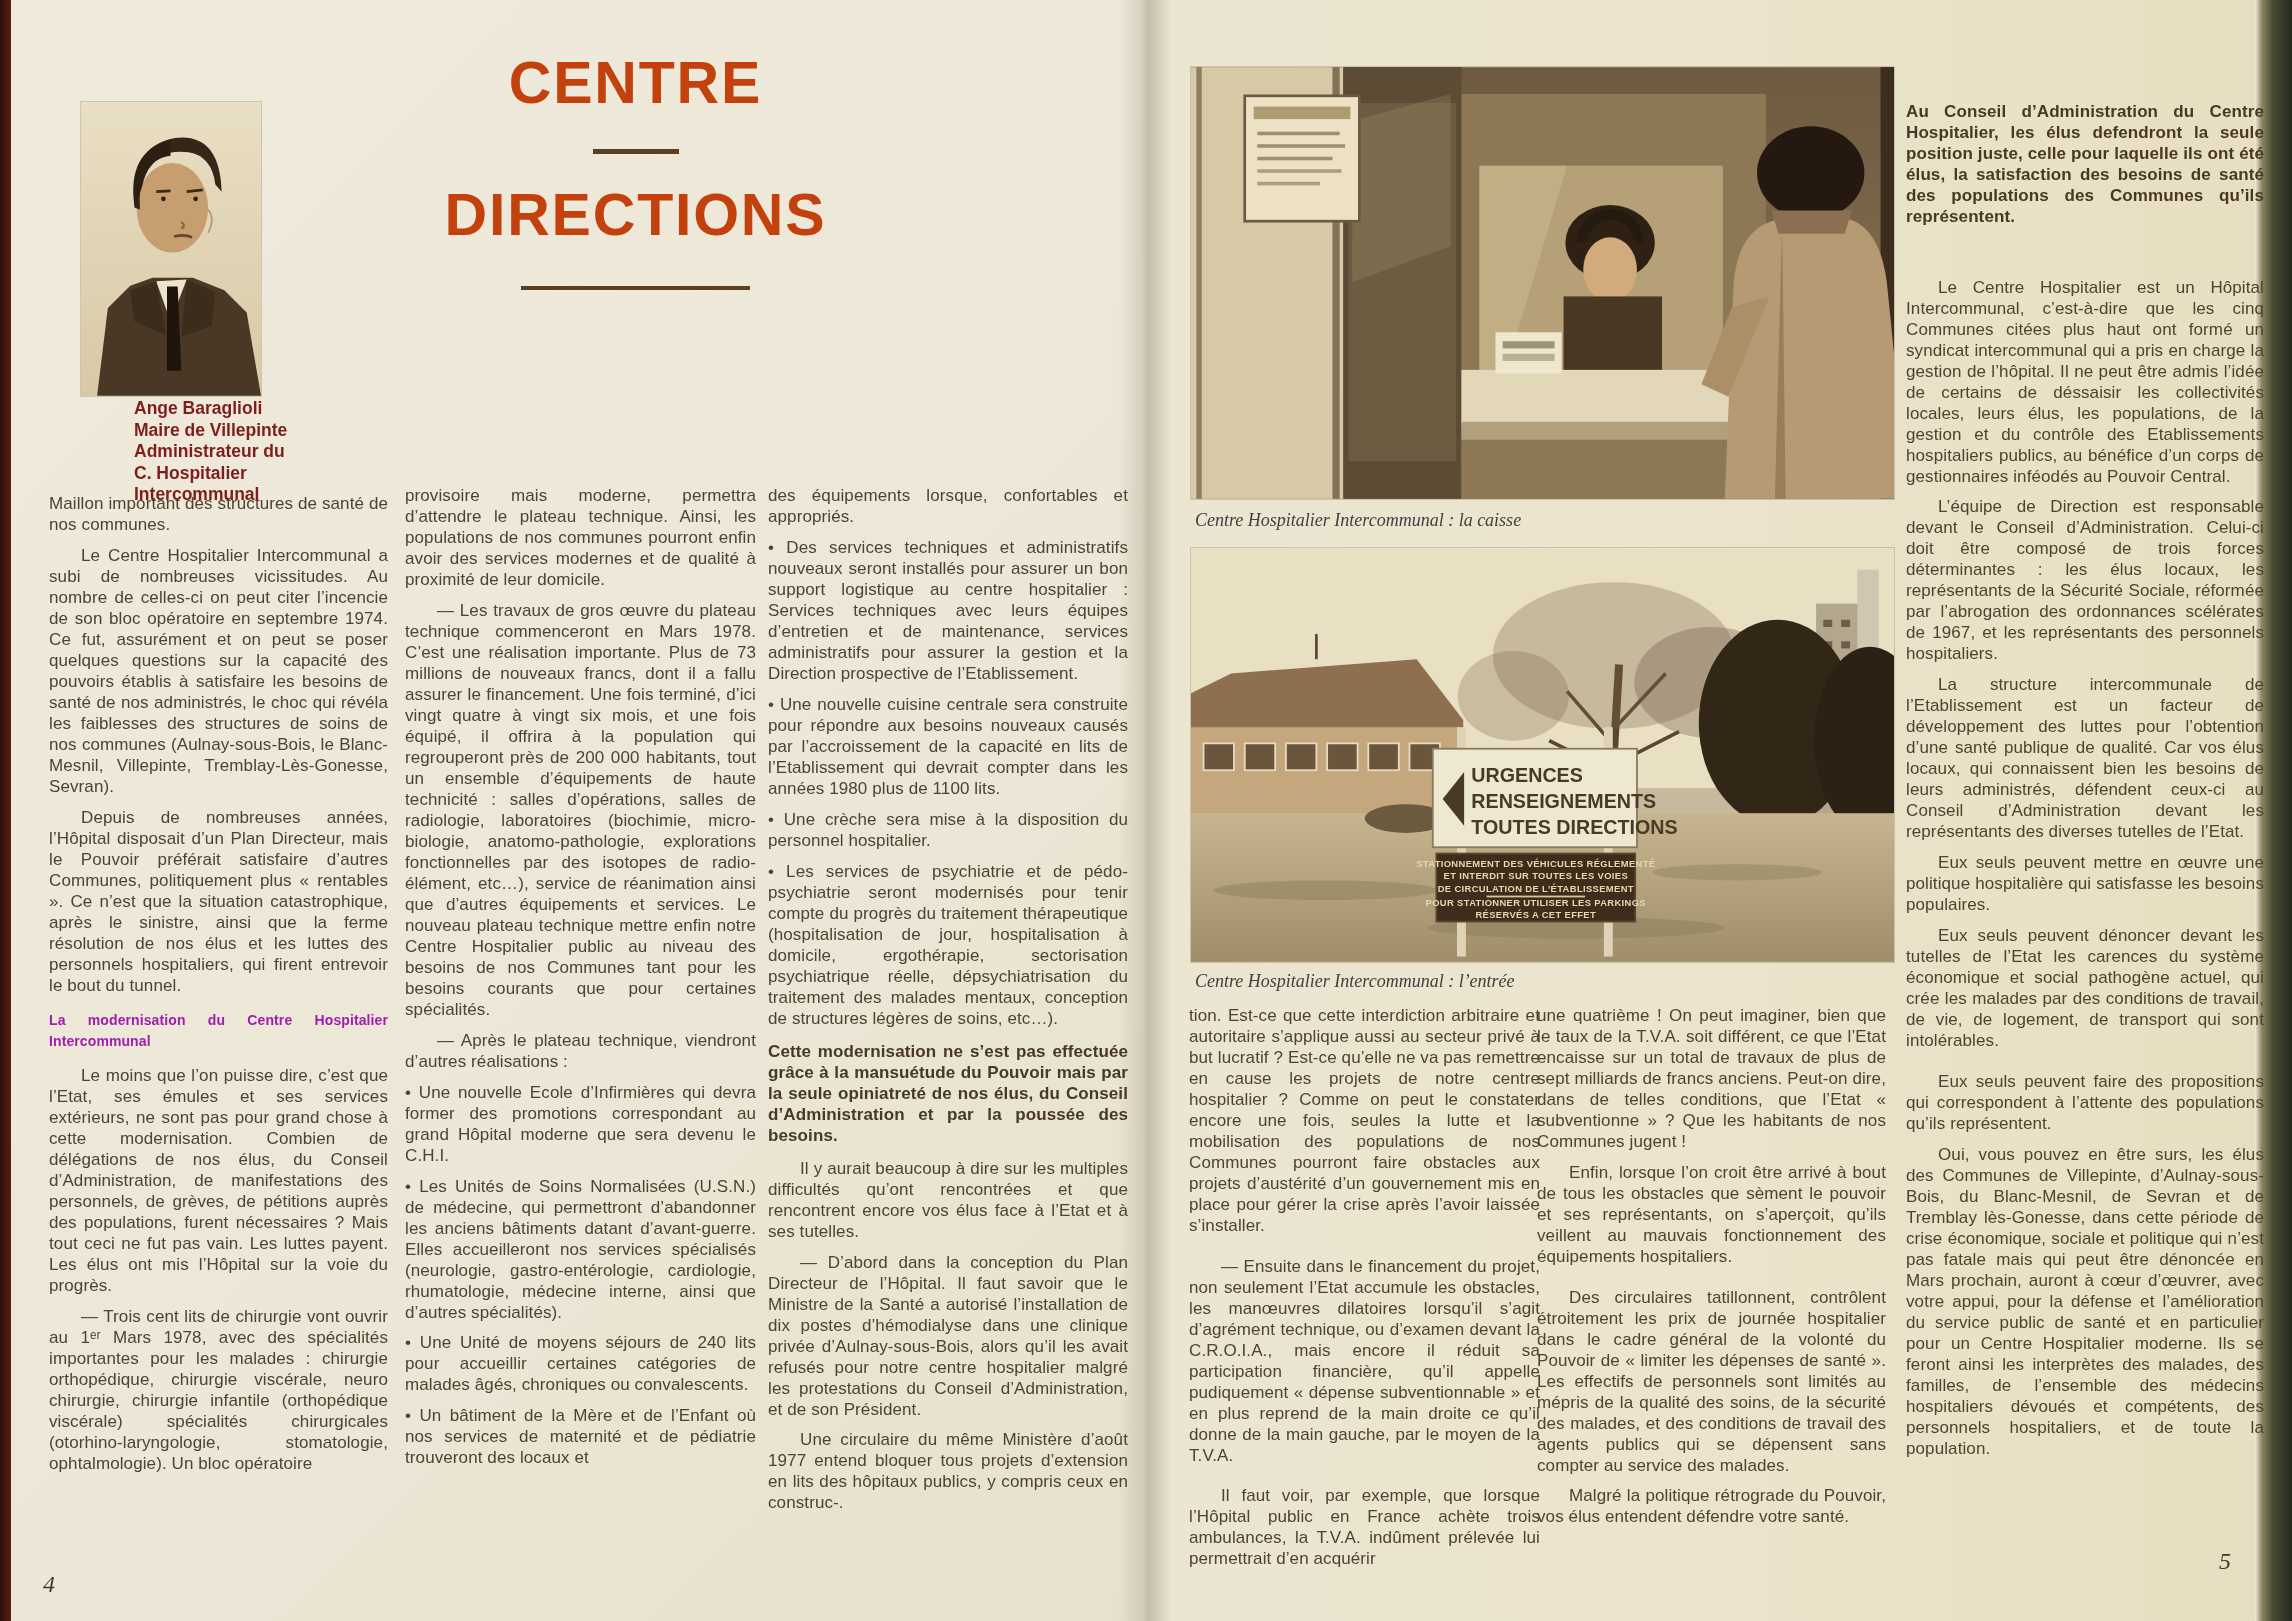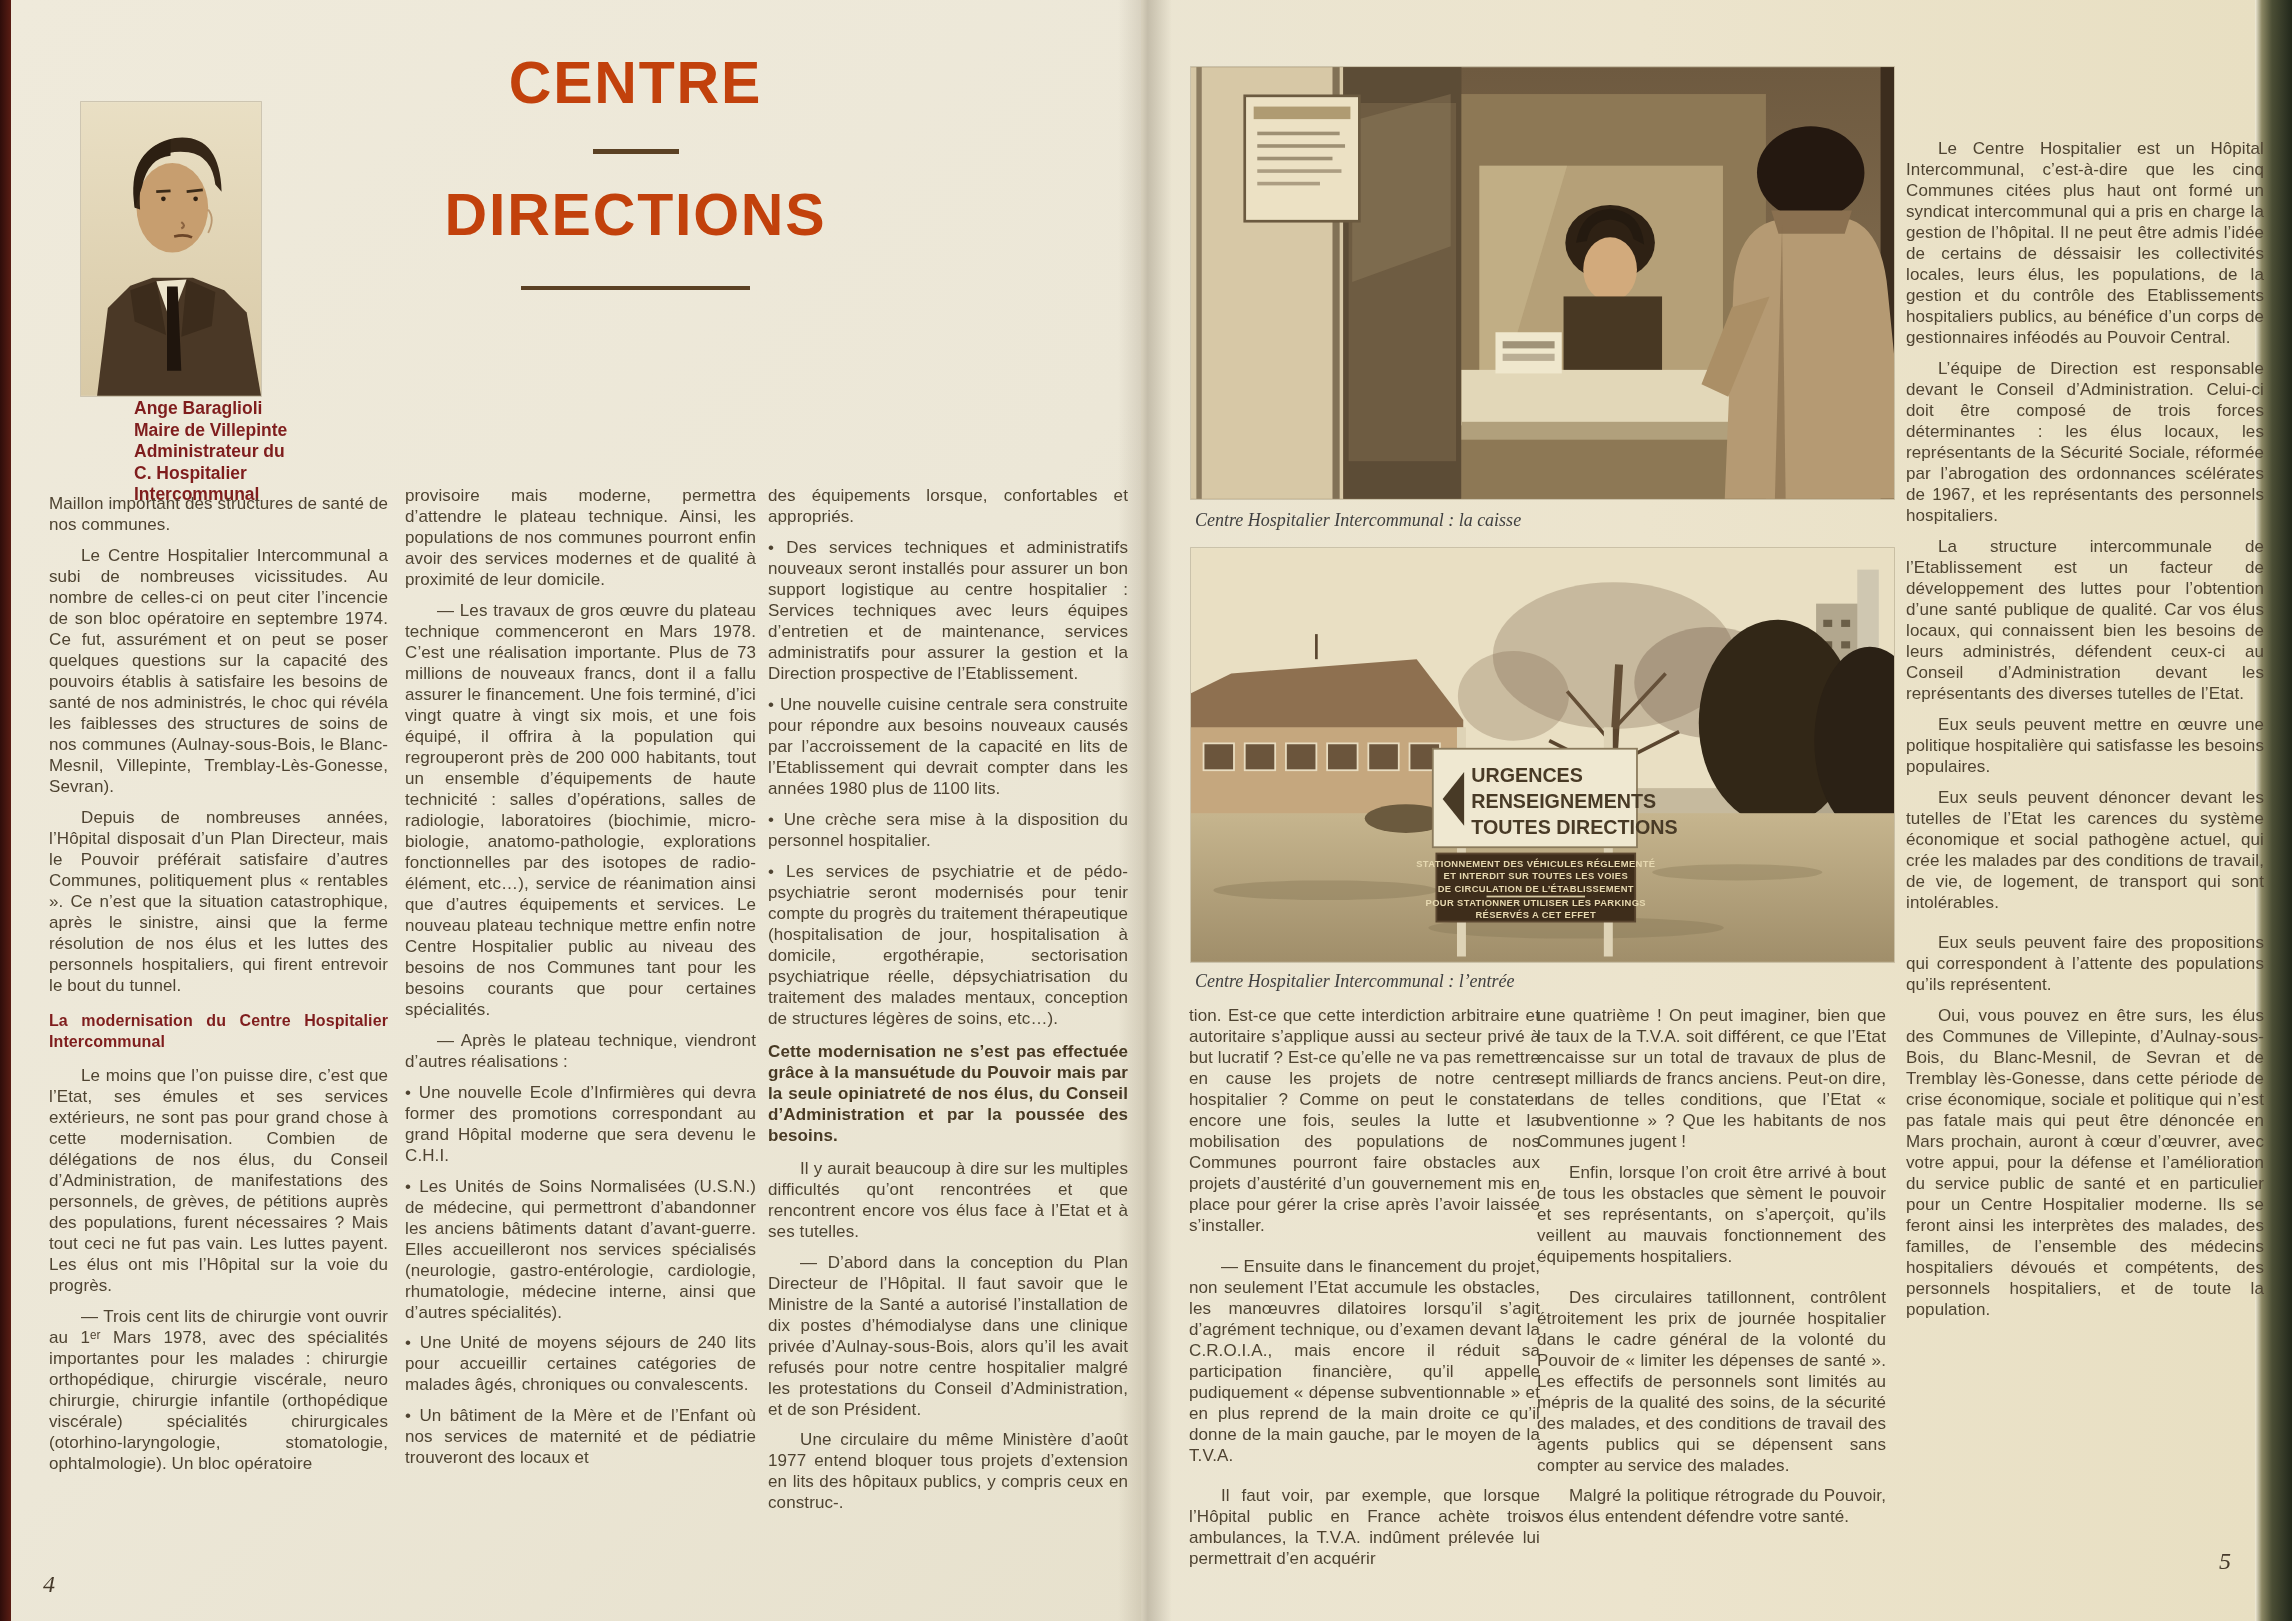--- a/index.html
+++ b/index.html
@@ -15,21 +15,21 @@
   .paper-right{position:absolute;left:1141px;top:0;width:1114px;height:1621px;
       background:linear-gradient(90deg,#ebe5d2 0%,#ece4cd 45%,#e8dfc2 100%);}
   .fold{position:absolute;left:1118px;top:0;width:54px;height:1621px;
       background:linear-gradient(90deg,rgba(80,65,40,0) 0%,rgba(80,65,40,.14) 45%,rgba(60,48,30,.22) 55%,rgba(80,65,40,0) 100%);}
 
   
   .body-col{position:absolute;color:#4e4331;font-size:17px;line-height:21px;
       text-align:justify;letter-spacing:0.1px;}
   .body-col p{margin:0 0 9.9px 0;}
   .body-col p.ind{text-indent:32px;}
-  .body-col p.hdg{font-weight:bold;color:#7f1d1d;font-size:16px;margin:14.3px 0 13.4px 0;}
+  .body-col p.hdg{font-weight:bold;color:#a21caf;font-size:14px;margin:14.3px 0 13.4px 0;}
   .body-col p.bold{font-weight:bold;color:#473923;margin:12.5px 0 11.6px 0;}
   .body-col p.gap{margin-top:50px;}
   .body-col p.gap2{margin-top:19.7px;}
 
   .title-block{position:absolute;left:367px;top:52px;width:537px;text-align:center;
       color:#c2410c;font-weight:bold;letter-spacing:1.8px;}
   .title-line{font-size:59px;line-height:63px;}
   .rule1{width:86px;height:4.5px;background:#5b4124;margin:34px auto 30px auto;}
   .rule2{width:229px;height:4.5px;background:#5b4124;margin:39px auto 0 auto;}
 
@@ -243,20 +243,21 @@
     <p class="ind gap2">— Ensuite dans le financement du projet, non seulement l’Etat accumule les obstacles, les manœuvres dilatoires lorsqu’il s’agit d’agrément technique, ou d’examen devant la C.R.O.I.A., mais encore il réduit sa participation financière, qu’il appelle pudiquement « dépense subventionnable » et en plus reprend de la main droite ce qu’il donne de la main gauche, par le moyen de la T.V.A.</p>
     <p class="ind gap2">Il faut voir, par exemple, que lorsque l’Hôpital public en France achète trois ambulances, la T.V.A. indûment prélevée lui permettrait d’en acquérir</p>
   </div>
 <div class="body-col" style="left:1537px;top:1005px;width:349px;">
     <p>une quatrième ! On peut imaginer, bien que le taux de la T.V.A. soit différent, ce que l’Etat encaisse sur un total de travaux de plus de sept milliards de francs anciens. Peut-on dire, dans de telles conditions, que l’Etat « subventionne » ? Que les habitants de nos Communes jugent !</p>
     <p class="ind">Enfin, lorsque l’on croit être arrivé à bout de tous les obstacles que sèment le pouvoir et ses représentants, on s’aperçoit, qu’ils veillent au mauvais fonctionnement des équipements hospitaliers.</p>
     <p class="ind gap2">Des circulaires tatillonnent, contrôlent étroitement les prix de journée hospitalier dans le cadre général de la volonté du Pouvoir de « limiter les dépenses de santé ». Les effectifs de personnels sont limités au mépris de la qualité des soins, de la sécurité des malades, et des conditions de travail des agents publics qui se dépensent sans compter au service des malades.</p>
     <p class="ind">Malgré la politique rétrograde du Pouvoir, vos élus entendent défendre votre santé.</p>
   </div>
 <div class="body-col" style="left:1906px;top:88px;width:358px;">
+    <p class="bold">Au Conseil d’Administration du Centre Hospitalier, les élus defendront la seule position juste, celle pour laquelle ils ont été élus, la satisfaction des besoins de santé des populations des Communes qu’ils représentent.</p>
     <p class="ind gap">Le Centre Hospitalier est un Hôpital Intercommunal, c’est-à-dire que les cinq Communes citées plus haut ont formé un syndicat intercommunal qui a pris en charge la gestion de l’hôpital. Il ne peut être admis l’idée de certains de déssaisir les collectivités locales, leurs élus, les populations, de la gestion et du contrôle des Etablissements hospitaliers publics, au bénéfice d’un corps de gestionnaires inféodés au Pouvoir Central.</p>
     <p class="ind">L’équipe de Direction est responsable devant le Conseil d’Administration. Celui-ci doit être composé de trois forces déterminantes : les élus locaux, les représentants de la Sécurité Sociale, réformée par l’abrogation des ordonnances scélérates de 1967, et les représentants des personnels hospitaliers.</p>
     <p class="ind">La structure intercommunale de l’Etablissement est un facteur de développement des luttes pour l’obtention d’une santé publique de qualité. Car vos élus locaux, qui connaissent bien les besoins de leurs administrés, défendent ceux-ci au Conseil d’Administration devant les représentants des diverses tutelles de l’Etat.</p>
     <p class="ind">Eux seuls peuvent mettre en œuvre une politique hospitalière qui satisfasse les besoins populaires.</p>
     <p class="ind">Eux seuls peuvent dénoncer devant les tutelles de l’Etat les carences du système économique et social pathogène actuel, qui crée les malades par des conditions de travail, de vie, de logement, de transport qui sont intolérables.</p>
     <p class="ind gap2">Eux seuls peuvent faire des propositions qui correspondent à l’attente des populations qu’ils représentent.</p>
     <p class="ind">Oui, vous pouvez en être surs, les élus des Communes de Villepinte, d’Aulnay-sous-Bois, du Blanc-Mesnil, de Sevran et de Tremblay lès-Gonesse, dans cette période de crise économique, sociale et politique qui n’est pas fatale mais qui peut être dénoncée en Mars prochain, auront à cœur d’œuvrer, avec votre appui, pour la défense et l’amélioration du service public de santé et en particulier pour un Centre Hospitalier moderne. Ils se feront ainsi les interprètes des malades, des familles, de l’ensemble des médecins hospitaliers dévoués et compétents, des personnels hospitaliers, et de toute la population.</p>
   </div>
 
 <div class="pagenum" style="left:2219px;top:1548px;">5</div>

